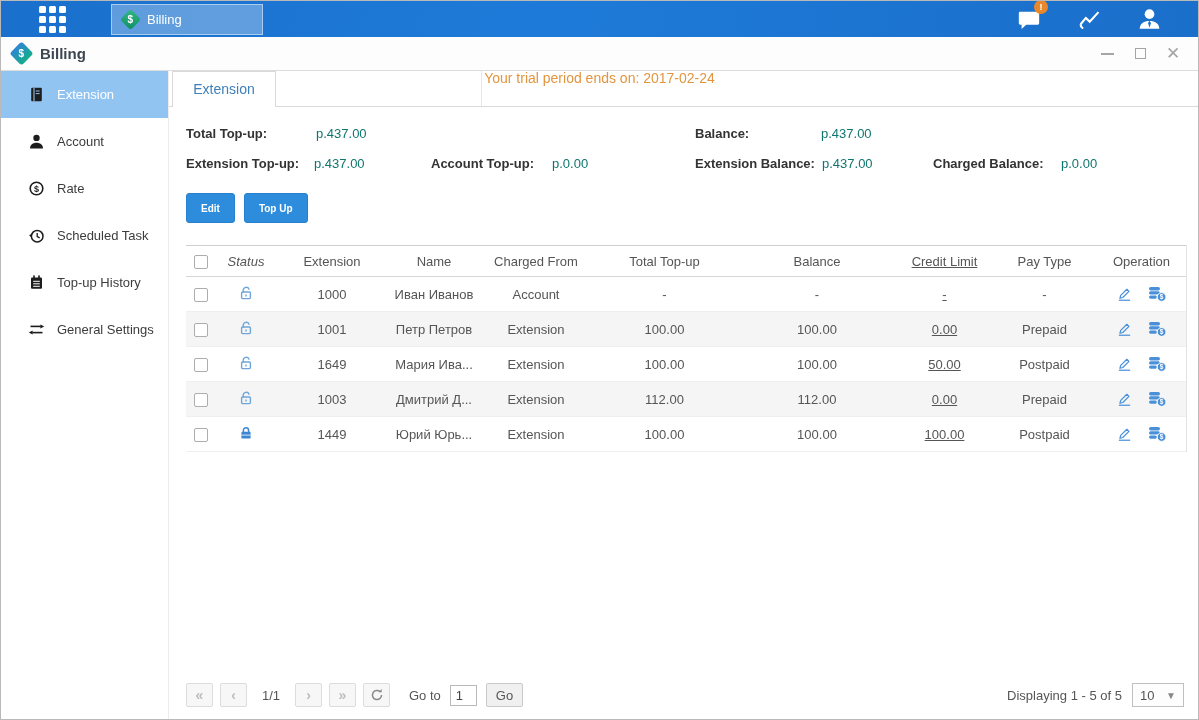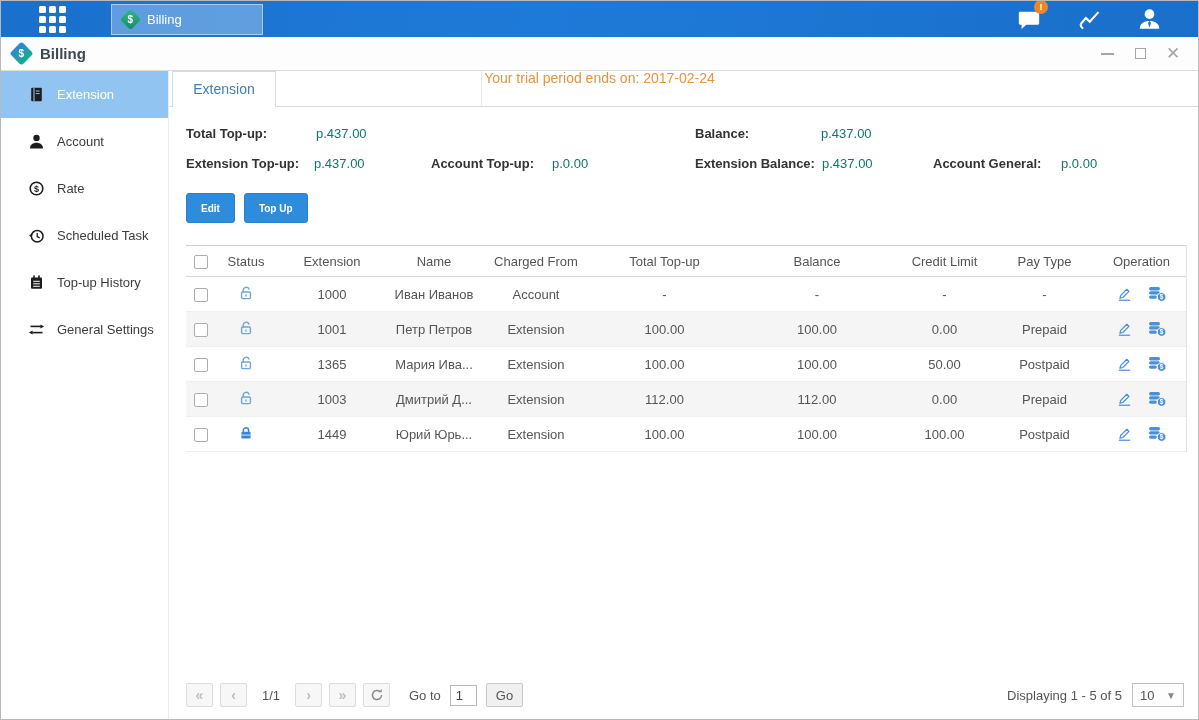--- a/index.html
+++ b/index.html
@@ -53,22 +53,22 @@
 
   .btn-row { margin-top:14px; display:flex; gap:9px; flex:0 0 auto; }
   .btn { height:30px; padding:0 14px; background:#2d8cdb; color:#fff; border:1px solid #2680cd; border-radius:3px; font-size:10px; font-weight:bold; font-family:"Liberation Sans",sans-serif; cursor:pointer; }
 
   
   .tbl { margin-top:22px; display:table; table-layout:fixed; width:100%; border-right:1px solid #e3e3e3; flex:0 0 auto; }
   .trow { display:table-row; }
   .cell { display:table-cell; vertical-align:middle; text-align:center; font-size:13px; color:#555; height:35px; border-bottom:1px solid #efefef; overflow:hidden; white-space:nowrap; }
   .hcell { display:table-cell; vertical-align:middle; text-align:center; font-size:13px; color:#555; height:32px; border-top:1px solid #cfcfcf; border-bottom:1px solid #d6d6d6; white-space:nowrap; }
   .trow.row:nth-child(odd) { background:#f5f5f5; }
-  .c0{width:30px;} .c1{width:60px;} .c2{width:112px;} .c3{width:92px;} .c4{width:112px;}
-  .c5{width:145px;} .c6{width:160px;} .c7{width:95px;} .c8{width:105px;} .c9{width:89px;}
+  .c0{width:30px;} .c1{width:60px;font-style:italic;} .c2{width:112px;} .c3{width:92px;} .c4{width:112px;}
+  .c5{width:145px;} .c6{width:160px;} .c7{width:95px;text-decoration:underline;} .c8{width:105px;} .c9{width:89px;}
   .cb { appearance:none; -webkit-appearance:none; width:14px; height:14px; border:1px solid #adadad; border-radius:2px; background:#fff; margin:0; vertical-align:middle; cursor:pointer; }
   .op-wrap { display:flex; align-items:center; justify-content:center; gap:14px; }
   .op-ic { cursor:pointer; display:flex; }
 
   
   .pager { margin-top:auto; margin-bottom:12px; display:flex; align-items:center; flex:0 0 auto; }
   .pg-btn { width:27px; height:24px; background:#f7f7f7; border:1px solid #dcdcdc; border-radius:2px; display:flex; align-items:center; justify-content:center; color:#bdbdbd; font-size:14px; font-weight:bold; margin-right:7px; cursor:pointer; }
   .pg-ind { width:34px; text-align:center; color:#555; margin-right:7px; }
   .goto-label { color:#555; margin:0 9px 0 12px; }
   .goto-input { width:27px; height:21px; border:1px solid #b9b9b9; font-size:13px; text-align:left; padding-left:5px; color:#444; font-family:"Liberation Sans",sans-serif; }
@@ -225,21 +225,21 @@
           <span class="sl" style="left:509px">Balance:</span>
           <span class="sv" style="left:635px">p.437.00</span>
         </div>
         <div class="summary-row">
           <span class="sl" style="left:0">Extension Top-up:</span>
           <span class="sv" style="left:128px">p.437.00</span>
           <span class="sl" style="left:245px">Account Top-up:</span>
           <span class="sv" style="left:366px">p.0.00</span>
           <span class="sl" style="left:509px">Extension Balance:</span>
           <span class="sv" style="left:636px">p.437.00</span>
-          <span class="sl" style="left:747px">Account General:</span>
+          <span class="sl" style="left:747px">Charged Balance:</span>
           <span class="sv" style="left:875px">p.0.00</span>
         </div>
 
         <div class="btn-row">
           <button class="btn">Edit</button>
           <button class="btn">Top Up</button>
         </div>
 
         <div class="tbl">
           <div class="trow">
@@ -329,21 +329,21 @@
               </div>
           </div>
 
           <div class="trow row">
             <div class="cell c0"><input type="checkbox" class="cb" style=""></div>
             <div class="cell c1"><span><svg width="16" height="16" viewBox="0 0 16 16">
                     <path d="M5.2 7V5.2a3 3 0 0 1 5.8-1" fill="none" stroke="#6fa6d9" stroke-width="1.4" stroke-linecap="round"></path>
                     <rect x="3.6" y="7" width="8.8" height="6.6" rx="1" fill="none" stroke="#6fa6d9" stroke-width="1.4"></rect>
                     <path d="M8 9.6v1.8" stroke="#6fa6d9" stroke-width="1.4"></path>
                   </svg></span></div>
-            <div class="cell c2">1365</div>
+            <div class="cell c2">1649</div>
             <div class="cell c3">Мария Ива...</div>
             <div class="cell c4">Extension</div>
             <div class="cell c5">100.00</div>
             <div class="cell c6">100.00</div>
             <div class="cell c7">50.00</div>
             <div class="cell c8">Postpaid</div>
             <div class="cell c9">
                 <span class="op-wrap">
               <span class="op-ic">
                     <svg width="17" height="16" viewBox="0 0 18 16">

